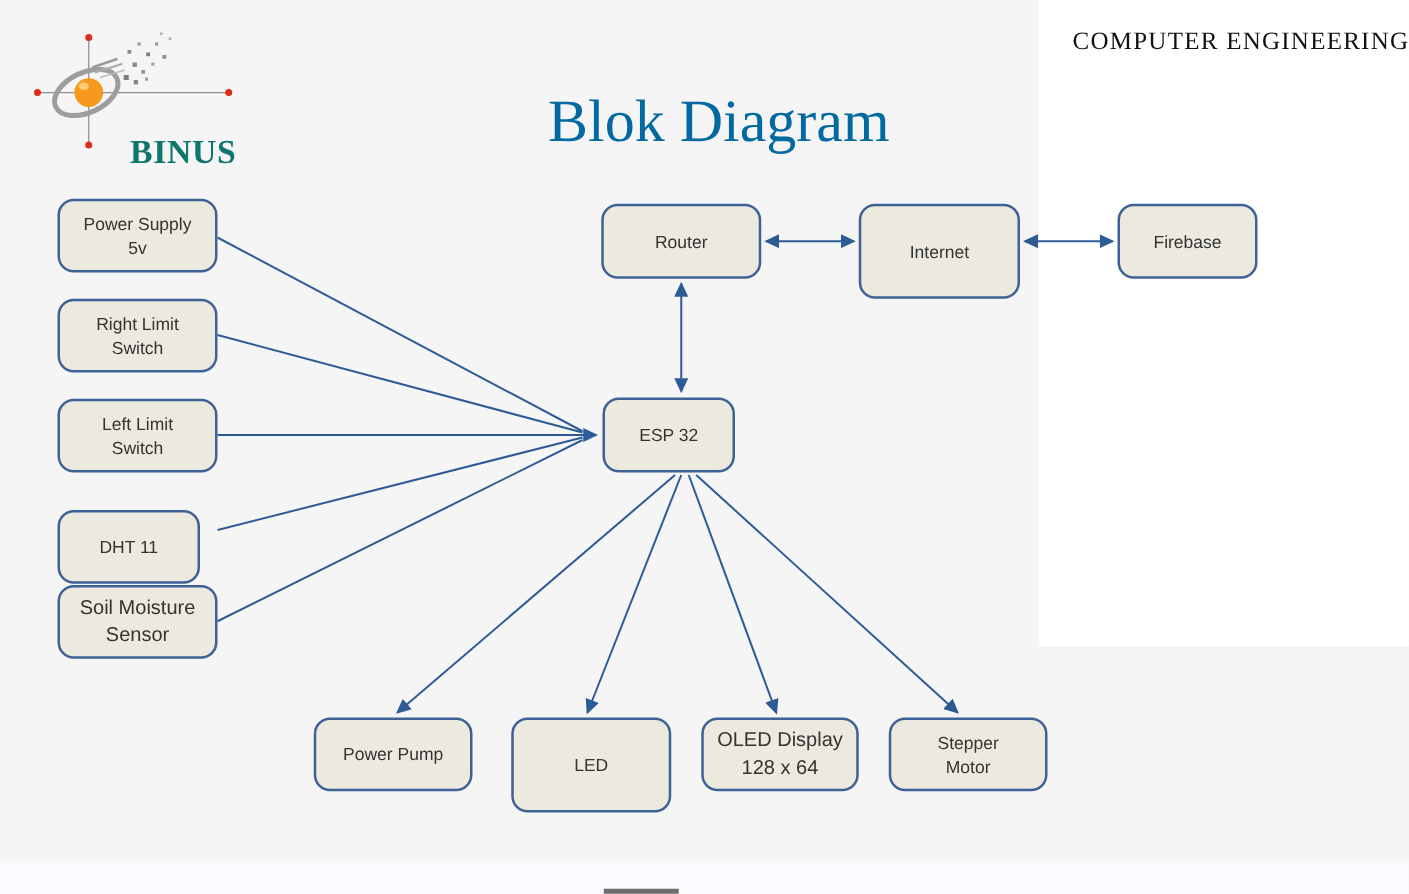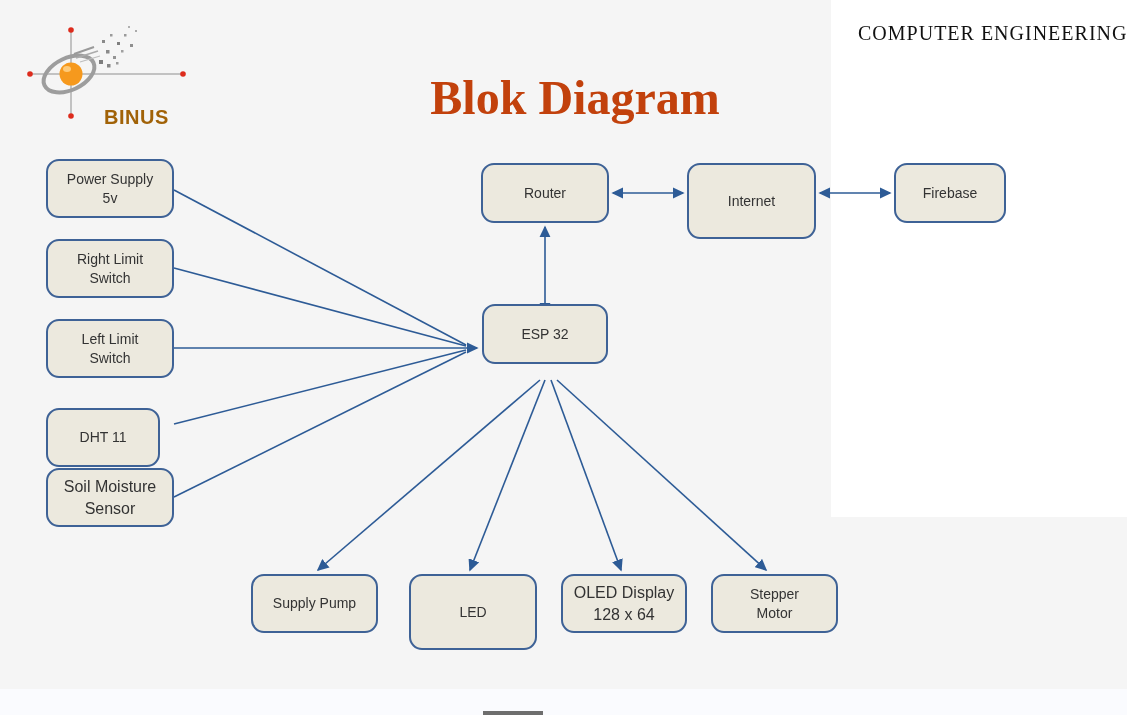--- a/index.html
+++ b/index.html
@@ -23,28 +23,28 @@
   }
   
   .course-label{
     position:absolute;left:858px;top:22px;width:260px;
     font-family:"Liberation Serif", serif;
     font-size:20px;letter-spacing:1px;color:#111111;white-space:nowrap;
   }
   .main-title{
     position:absolute;left:330px;top:70px;width:490px;text-align:center;
     font-family:"Liberation Serif", serif;
-    font-size:48px;font-weight:bold;color:#c2410c;white-space:nowrap;
+    font-size:48px;font-weight:normal;color:#0369a1;white-space:nowrap;
   }
   
   .logo{position:absolute;left:20px;top:20px;width:220px;height:125px;}
   .logo svg{position:absolute;left:0;top:0;}
   .logo-binus{
     position:absolute;left:84px;top:86px;
-    font-size:20px;font-weight:bold;color:#a16207;letter-spacing:.5px;
+    font-size:27px;font-weight:bold;color:#0f766e;letter-spacing:.5px;font-family:Liberation Serif, serif;
   }
   .logo-univ{
     position:absolute;left:84px;top:113px;
     font-size:21px;font-weight:bold;color:#1d9ad6;letter-spacing:1px;
   }
   
   .edges-svg{position:absolute;left:0;top:0;pointer-events:none;}
   .node{
     position:absolute;box-sizing:border-box;
     background:#ece9de;
@@ -147,23 +147,23 @@
 
 <div class="node small" style="left:46px;top:468px;width:128px;height:59px">Soil Moisture
 Sensor</div>
 
 <div class="node" style="left:481px;top:163px;width:128px;height:60px">Router</div>
 
 <div class="node" style="left:687px;top:163px;width:129px;height:76px">Internet</div>
 
 <div class="node" style="left:894px;top:163px;width:112px;height:60px">Firebase</div>
 
-<div class="node" style="left:482px;top:304px;width:126px;height:60px">ESP 32</div>
+<div class="node" style="left:482px;top:318px;width:106px;height:60px">ESP 32</div>
 
-<div class="node" style="left:251px;top:574px;width:127px;height:59px">Supply Pump</div>
+<div class="node" style="left:251px;top:574px;width:127px;height:59px">Power Pump</div>
 
 <div class="node" style="left:409px;top:574px;width:128px;height:76px">LED</div>
 
 <div class="node small" style="left:561px;top:574px;width:126px;height:59px">OLED Display
 128 x 64</div>
 
 <div class="node" style="left:711px;top:574px;width:127px;height:59px">Stepper
 Motor</div>
 
 </body></html>

